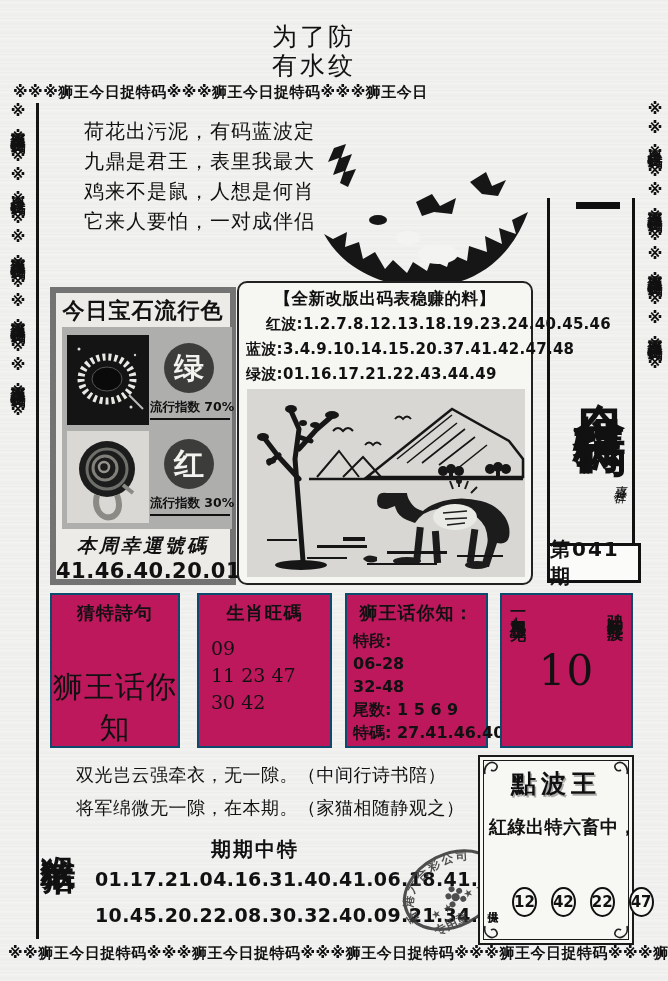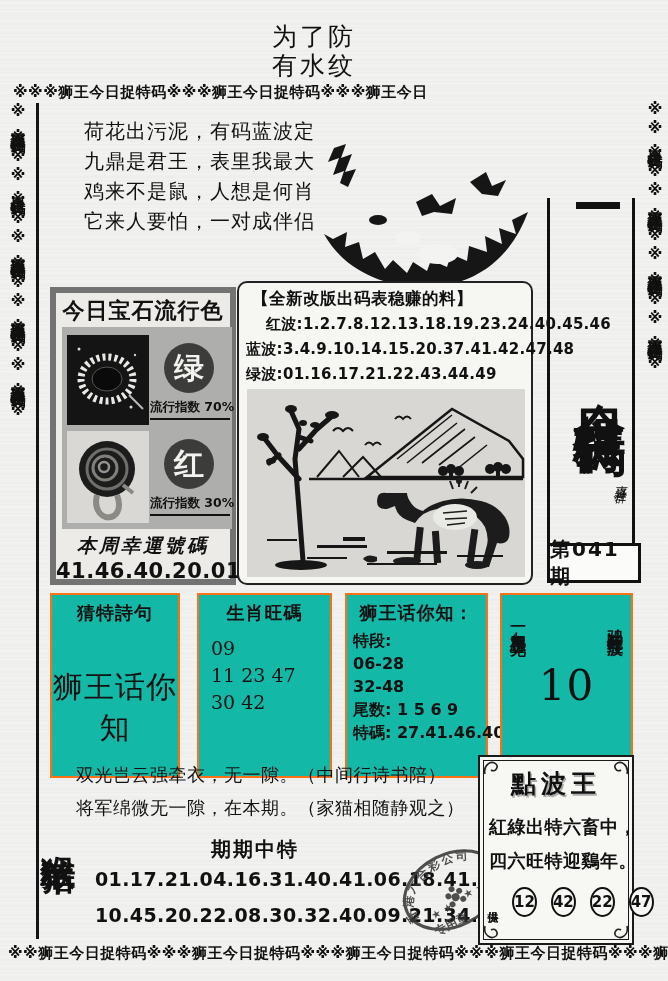--- a/index.html
+++ b/index.html
@@ -37,37 +37,37 @@
   .gc-green{left:102px;top:16px;}
   .gc-red{left:102px;top:112px;}
   .gem-index{left:88px;width:80px;text-align:center;font-size:12.5px;font-weight:bold;border-bottom:2px solid #111;padding-bottom:2px;white-space:nowrap;}
   .gi-green{top:72px;}
   .gi-red{top:168px;}
   .lucky-title{left:0;top:240px;width:100%;text-align:center;font-size:19px;font-weight:900;letter-spacing:3px;font-family:"DejaVu Serif",serif;font-style:italic;}
   .lucky-nums{left:0;top:266px;width:100%;text-align:center;font-size:21px;font-weight:bold;letter-spacing:0.5px;}
 
   
   .code-box{left:237px;top:281px;width:296px;height:304px;border:2px solid #222;border-radius:10px;background:#f6f6f3;box-sizing:border-box;}
-  .code-title{left:0;top:5px;width:100%;font-size:16.5px;font-weight:900;letter-spacing:0.5px;padding-left:13px;}
+  .code-title{left:0;top:5px;width:100%;text-align:center;font-size:16.5px;font-weight:900;letter-spacing:0.5px;}
   .wave{left:7px;font-size:15px;font-weight:bold;white-space:nowrap;letter-spacing:0.3px;}
   .wave1{top:32px;margin-left:20px;} .wave2{top:57px;} .wave3{top:82px;}
   .camel-wrap{left:8px;top:106px;width:278px;height:188px;background:#d8d7d3;}
 
   
   .masthead{left:547px;top:198px;width:88px;height:382px;border-left:3px solid #111;border-right:3px solid #111;box-sizing:border-box;}
   .mast-bar{left:26px;top:4px;width:44px;height:7px;background:#111;}
   .mast-title{left:0;top:14px;width:100%;height:330px;display:flex;justify-content:center;
     font-size:52px;font-weight:900;line-height:1.22;letter-spacing:6px;}
   .mast-group{right:4px;top:278px;font-size:12px;letter-spacing:2px;font-style:italic;}
   .issue-strip{left:-3px;top:345px;width:88px;height:34px;border-top:3px solid #111;border-bottom:3px solid #111;
     border-left:3px solid #111;border-right:3px solid #111;background:#fbfbf9;display:flex;align-items:center;justify-content:center;
     font-size:20px;font-weight:bold;letter-spacing:2px;}
 
   
-  .mid-box{top:593px;height:185px;border:2px solid #f97316;background:#14b8a6;box-sizing:border-box;}
+  .mid-box{top:593px;height:155px;border:2px solid #0c4a6e;background:#be185d;box-sizing:border-box;}
   .box-a{left:50px;width:130px;}
   .box-b{left:197px;width:135px;}
   .box-c{left:345px;width:143px;}
   .box-d{left:500px;width:133px;display:flex;align-items:center;justify-content:space-between;padding:6px 7px;}
   .mid-head{width:100%;text-align:center;font-size:18px;font-weight:900;margin-top:6px;letter-spacing:1px;}
   .guess-content{width:100%;text-align:center;font-size:30px;margin-top:42px;letter-spacing:1px;}
   .zrows{margin:10px 0 0 12px;font-size:19px;line-height:27px;}
   .trows{margin:4px 0 0 6px;font-size:16px;font-weight:bold;line-height:23px;white-space:nowrap;}
   .riddle-side{font-size:16px;font-weight:bold;letter-spacing:2px;height:138px;line-height:18px;}
   .riddle-num{font-size:42px;letter-spacing:1px;}
@@ -303,21 +303,20 @@
       <path d="M3,15 C1,6 9,1 14,5 C17,8 13,14 9,11" fill="none" stroke="#222" stroke-width="1.6"></path>
     </svg>
   <svg class="abs wk-corner wkc-bl" viewBox="0 0 18 18">
       <path d="M3,15 C1,6 9,1 14,5 C17,8 13,14 9,11" fill="none" stroke="#222" stroke-width="1.6"></path>
     </svg>
   <svg class="abs wk-corner wkc-br" viewBox="0 0 18 18">
       <path d="M3,15 C1,6 9,1 14,5 C17,8 13,14 9,11" fill="none" stroke="#222" stroke-width="1.6"></path>
     </svg>
   <div class="abs wk-title serif">點波王</div>
   <div class="abs wk-line wk1 serif">紅綠出特六畜中，</div>
-  <div class="abs wk-line wk2 serif">四六旺特迎鷄年。</div>
   <div class="abs wk-nums">
     <div class="vert wk-provide">提供</div>
     <div class="circ-num">12</div>
     <div class="circ-num">42</div>
     <div class="circ-num">22</div>
     <div class="circ-num">47</div>
   </div>
 </div>
 
 <div class="abs bottom-strip">※※狮王今日捉特码※※※狮王今日捉特码※※※狮王今日捉特码※※※狮王今日捉特码※※※狮王今日捉特码※※</div>

